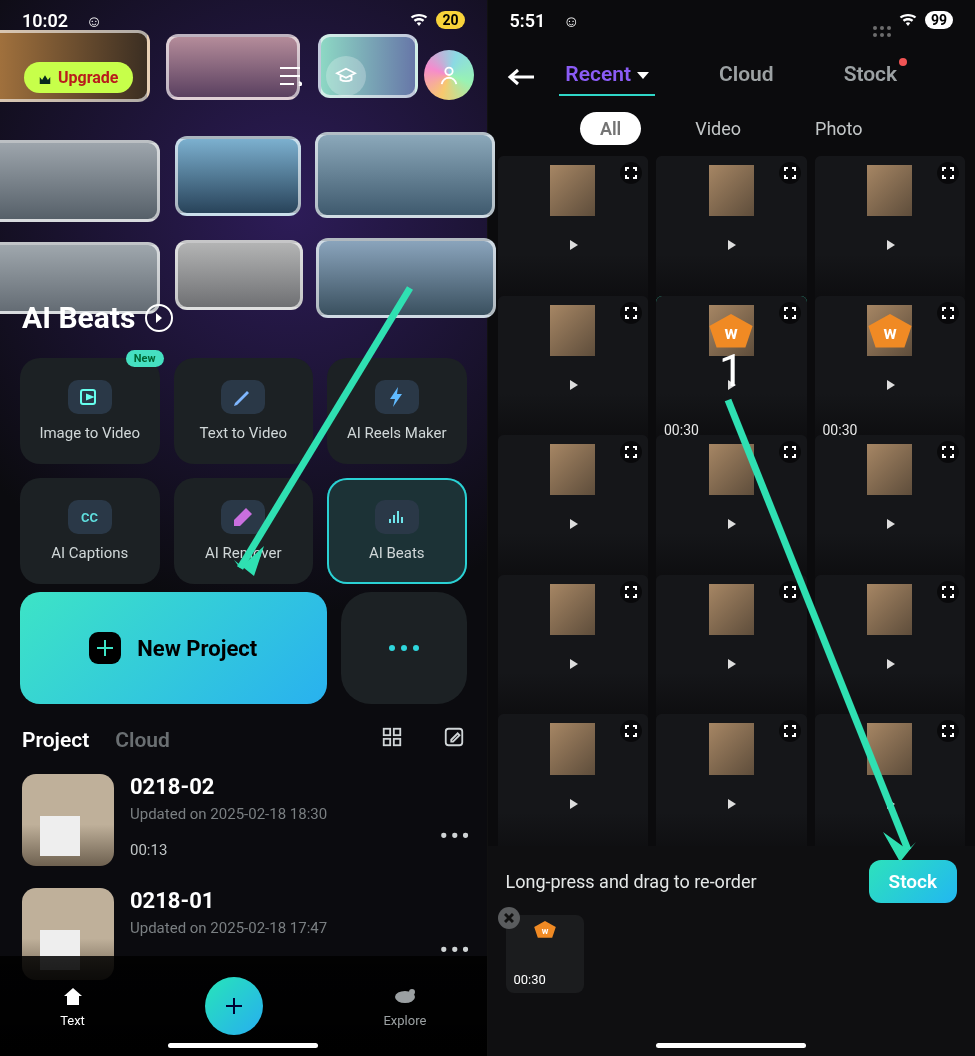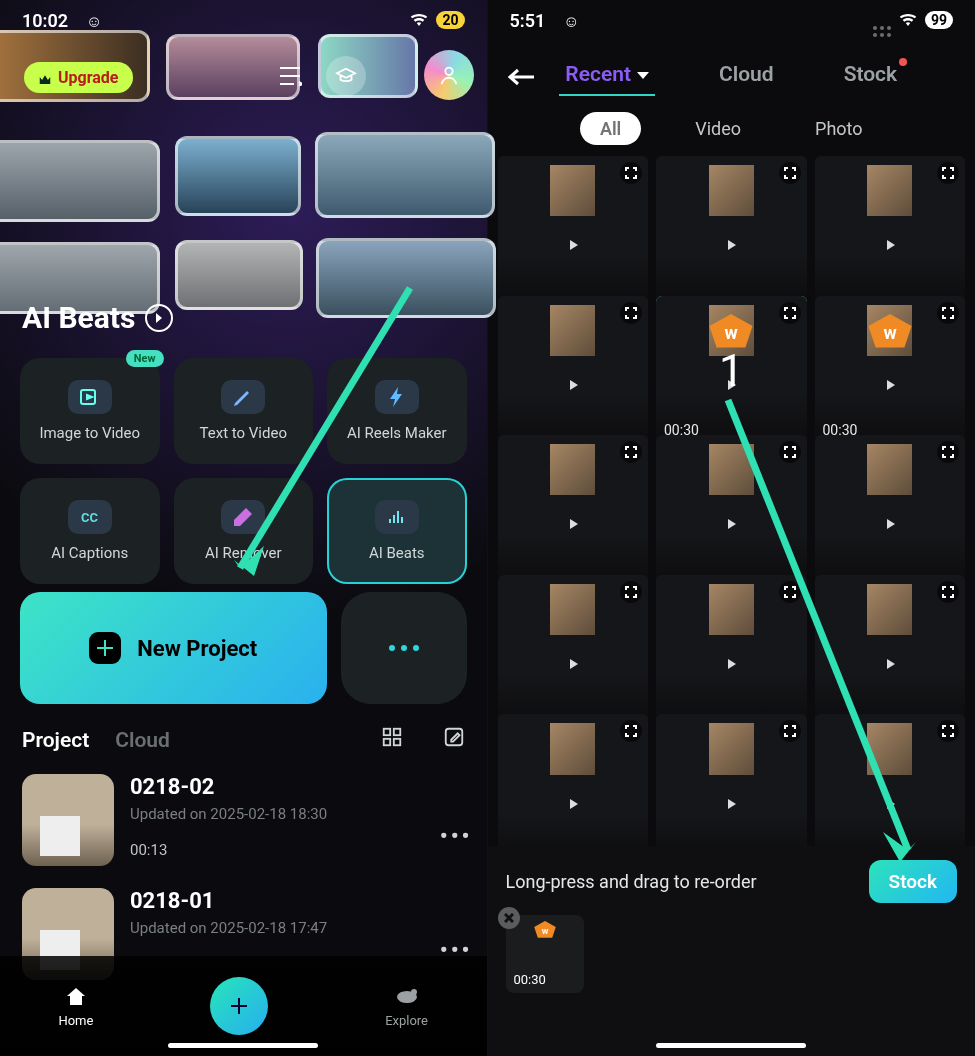--- a/index.html
+++ b/index.html
@@ -309,21 +309,21 @@
       </div>
       <span class="proj-more">•••</span>
     </div>
   </div>
 
   <div class="bottombar">
     <div class="bb-item active">
       <svg viewBox="0 0 24 24">
           <path d="M12 3l9 8h-3v9H6v-9H3z"></path>
         </svg>
-      <span>Home</span>
+      <span>Text</span>
     </div>
     <div class="bb-center">
       <svg viewBox="0 0 24 24">
           <path d="M11 4h2v16h-2zM4 11h16v2H4z"></path>
         </svg>
     </div>
     <div class="bb-item">
       <svg viewBox="0 0 24 24" fill="none" stroke="currentColor" stroke-width="2">
           <ellipse cx="12" cy="12" rx="9" ry="5"></ellipse>
           <circle cx="19" cy="7" r="2" fill="currentColor"></circle>

